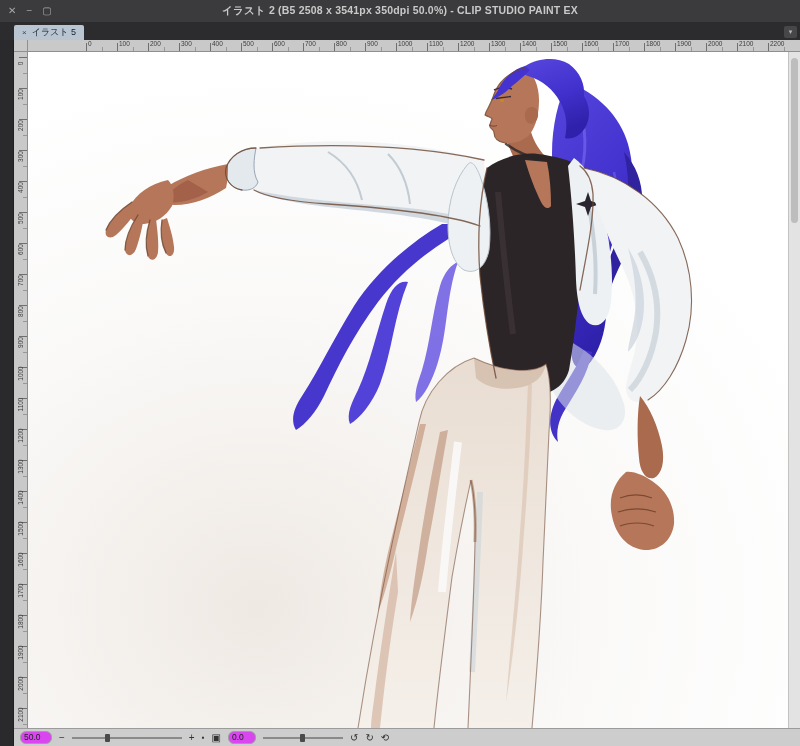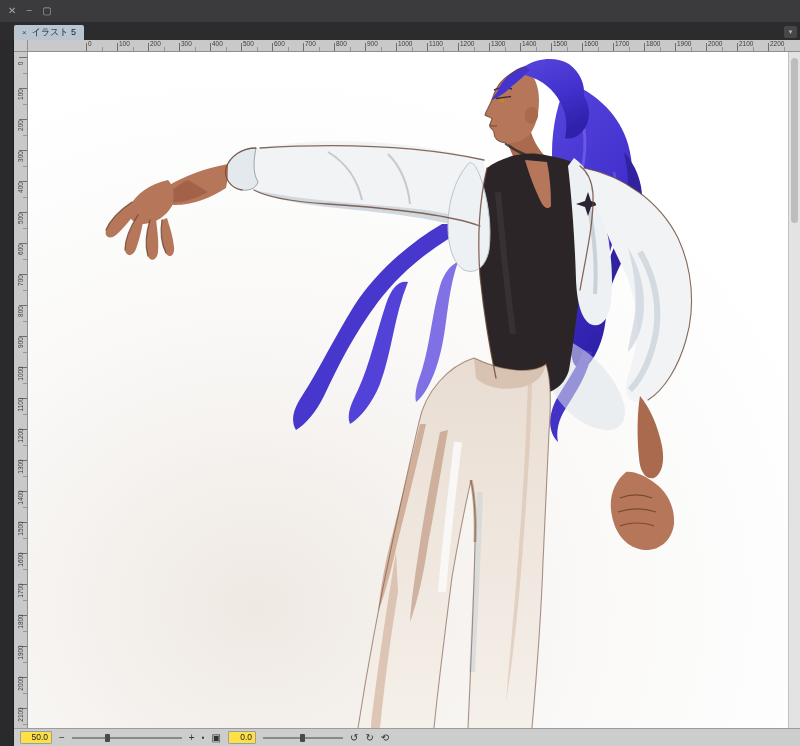--- a/index.html
+++ b/index.html
@@ -48,40 +48,41 @@
 
   
   .vscroll{position:absolute;left:788px;top:52px;width:12px;height:676px;background:#e3e3e3;
            border-left:1px solid #c2c2c2;box-sizing:border-box;}
   .vscroll .thumb-v{position:absolute;left:2px;top:6px;width:7px;height:165px;background:#bdbdbd;border-radius:4px;}
 
   
   .statusbar{position:absolute;left:14px;top:728px;width:786px;height:18px;background:#cdcdcd;
              border-top:1px solid #9b9b9b;box-sizing:border-box;display:flex;align-items:center;
              gap:7px;padding:0 6px;font-size:9px;color:#222;}
-  .valbox{background:#fde047;border:1px solid #9e9e9e;border-radius:1px;padding:0 3px;height:11px;
-          line-height:11px;min-width:24px;text-align:right;font-size:8.5px;}
+  .valbox{background:#d946ef;border:1px solid #9e9e9e;border-radius:6px;padding:0 3px;height:11px;
+          line-height:11px;min-width:24px;text-align:left;font-size:8.5px;}
   .sb-icon{font-size:10px;color:#333;line-height:12px;}
   .sb-icon.small{font-size:8px;}
   .slider{position:relative;width:110px;height:10px;display:inline-block;}
   .slider.rot{width:80px;}
   .slider::before{content:'';position:absolute;left:0;right:0;top:4.5px;height:1.5px;background:#8a8a8a;}
   .thumb{position:absolute;top:1px;width:5px;height:8px;background:#4a4a4a;border-radius:1px;}
 </style>
 </head>
 <body>
 
 <div class="app">
 
   <div class="titlebar">
     <div class="win-controls">
       <span>✕</span>
       <span>−</span>
       <span>▢</span>
     </div>
+    <div class="title-text">イラスト 2 (B5 2508 x 3541px 350dpi 50.0%) - CLIP STUDIO PAINT EX</div>
   </div>
 
   <div class="tabbar">
     <div class="tab">
       <span class="tclose">×</span>
       <span>イラスト 5</span>
     </div>
     <div class="tab-list-btn">▾</div>
   </div>
 

